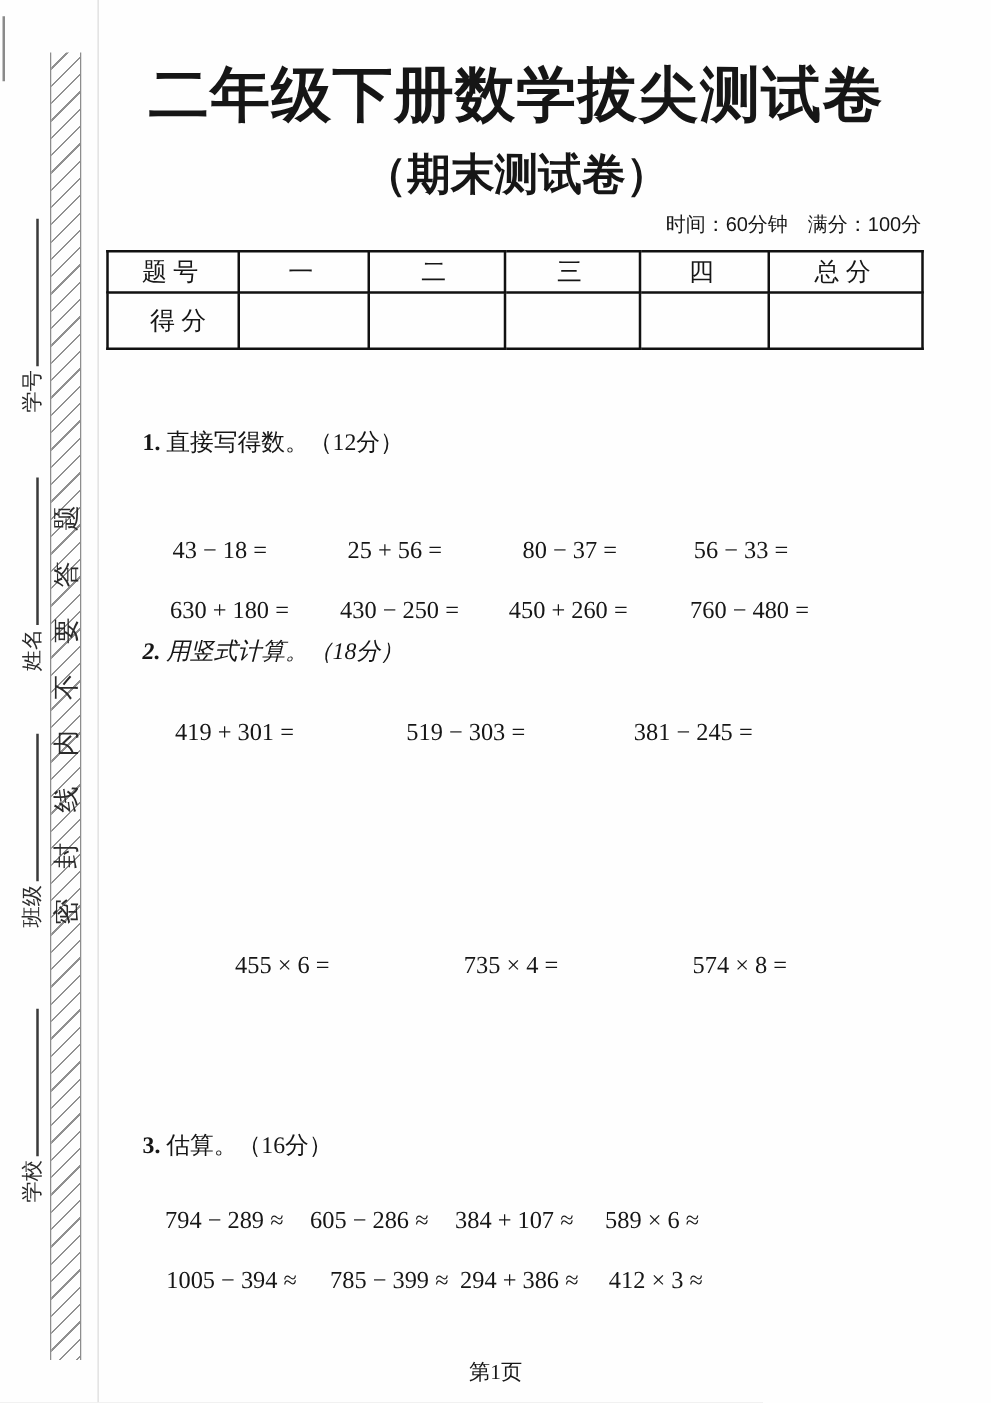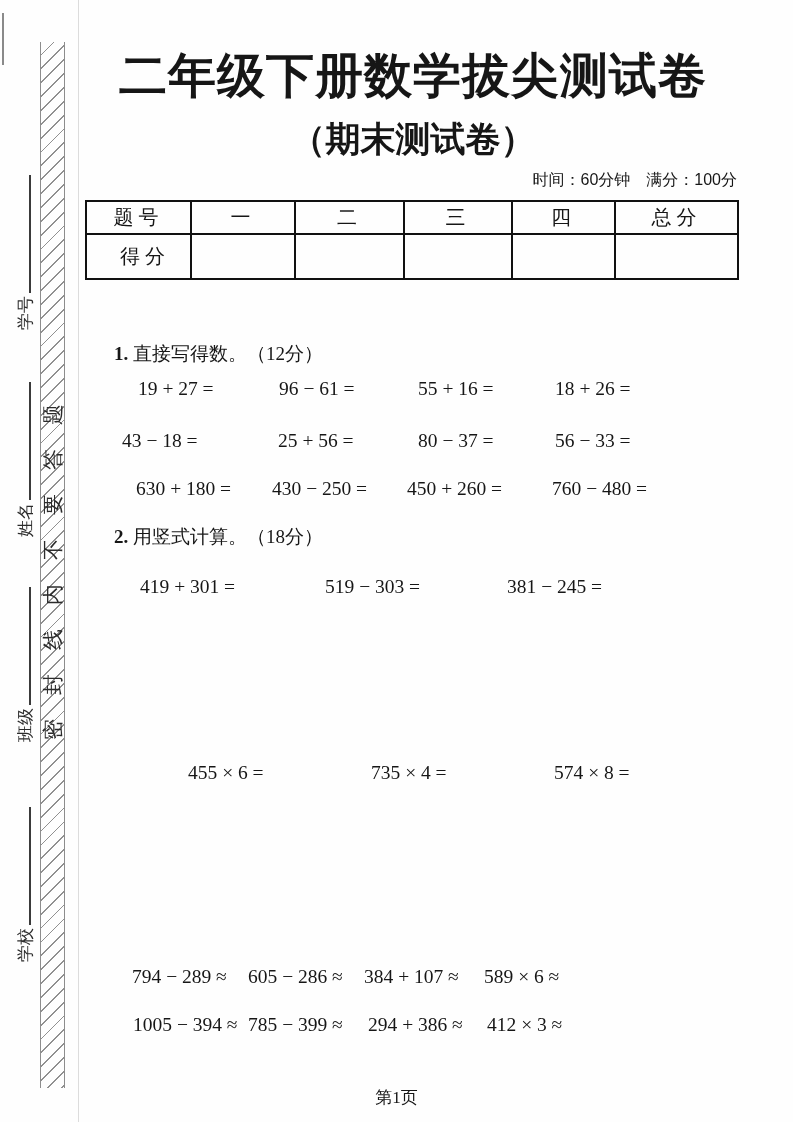--- a/index.html
+++ b/index.html
@@ -140,65 +140,63 @@
     </tbody>
       </table>
   </div>
 
 
   <div class="abs q-label" style="top:328px;margin-top:13px;">
     <span class="q-num">1.</span>
     <span>直接写得数。（12分）</span>
   </div>
 
-  <div class="abs math-row" style="top:378px;">
-    <span style="left:138px">19 + 27 =</span>
-    <span style="left:279px">96 − 61 =</span>
-    <span style="left:418px">55 + 16 =</span>
-    <span style="left:555px">18 + 26 =</span>
-  </div>
   <div class="abs math-row" style="top:430px;">
-    <span style="left:122px">43 − 18 =</span>
+    <span style="left:138px">43 − 18 =</span>
     <span style="left:278px">25 + 56 =</span>
     <span style="left:418px">80 − 37 =</span>
     <span style="left:555px">56 − 33 =</span>
   </div>
   <div class="abs math-row" style="top:478px;text-align:right;">
     <span style="left:136px">630 + 180 =</span>
     <span style="left:272px">430 − 250 =</span>
     <span style="left:407px">450 + 260 =</span>
     <span style="left:552px">760 − 480 =</span>
   </div>
 
-  <div class="abs q-label" style="top:524px;">
+  <div class="abs q-label" style="top:508px;font-style:italic;">
     <span class="q-num">2.</span>
     <span>用竖式计算。（18分）</span>
   </div>
 
   <div class="abs math-row" style="top:576px;">
     <span style="left:140px">419 + 301 =</span>
     <span style="left:325px">519 − 303 =</span>
     <span style="left:507px">381 − 245 =</span>
   </div>
 
   <div class="abs math-row" style="top:762px;margin-left:48px;">
     <span style="left:140px">455 × 6 =</span>
     <span style="left:323px">735 × 4 =</span>
     <span style="left:506px">574 × 8 =</span>
   </div>
 
+  <div class="abs q-label" style="top:903px;">
+    <span class="q-num">3.</span>
+    <span>估算。（16分）</span>
+  </div>
 
   <div class="abs math-row" style="top:966px;padding-left:39px;">
     <span style="left:132px">794 − 289 ≈</span>
     <span style="left:248px">605 − 286 ≈</span>
     <span style="left:364px">384 + 107 ≈</span>
     <span style="left:484px">589 × 6 ≈</span>
   </div>
   <div class="abs math-row" style="top:1014px;">
     <span style="left:133px">1005 − 394 ≈</span>
-    <span style="left:248px">785 − 399 ≈</span>
+    <span style="left:264px">785 − 399 ≈</span>
     <span style="left:368px">294 + 386 ≈</span>
     <span style="left:487px">412 × 3 ≈</span>
   </div>
 
   <div class="abs footer">第1页</div>
 
 </div>
 
 </body></html>

